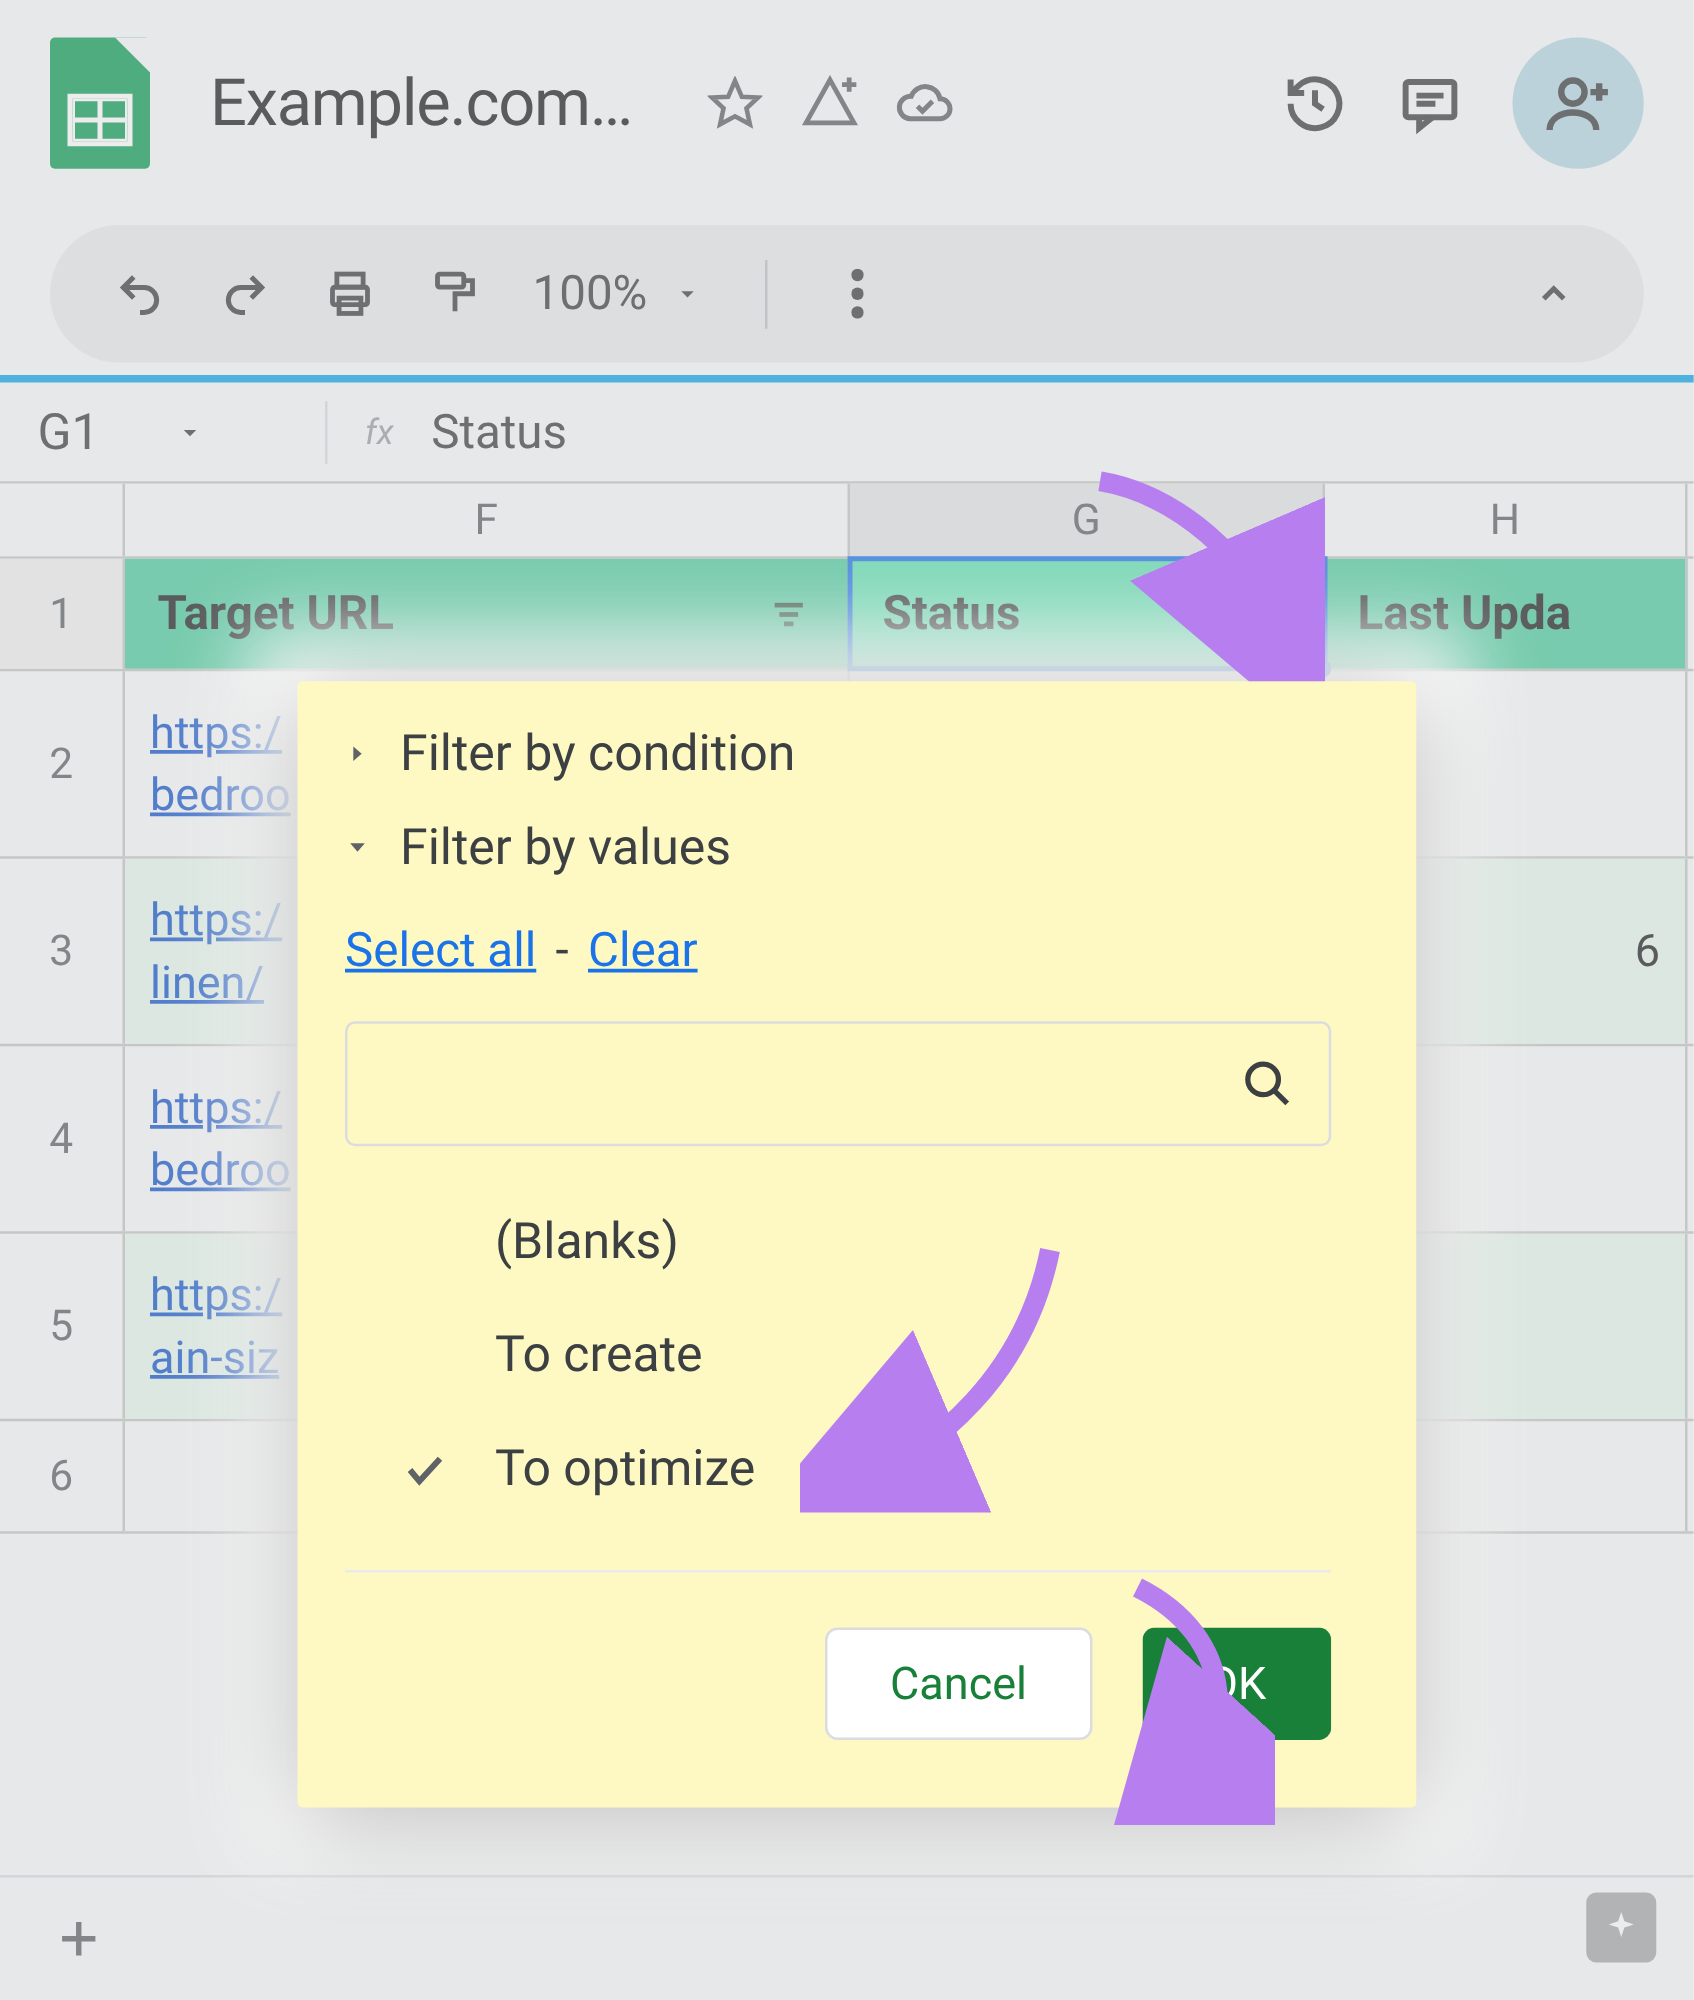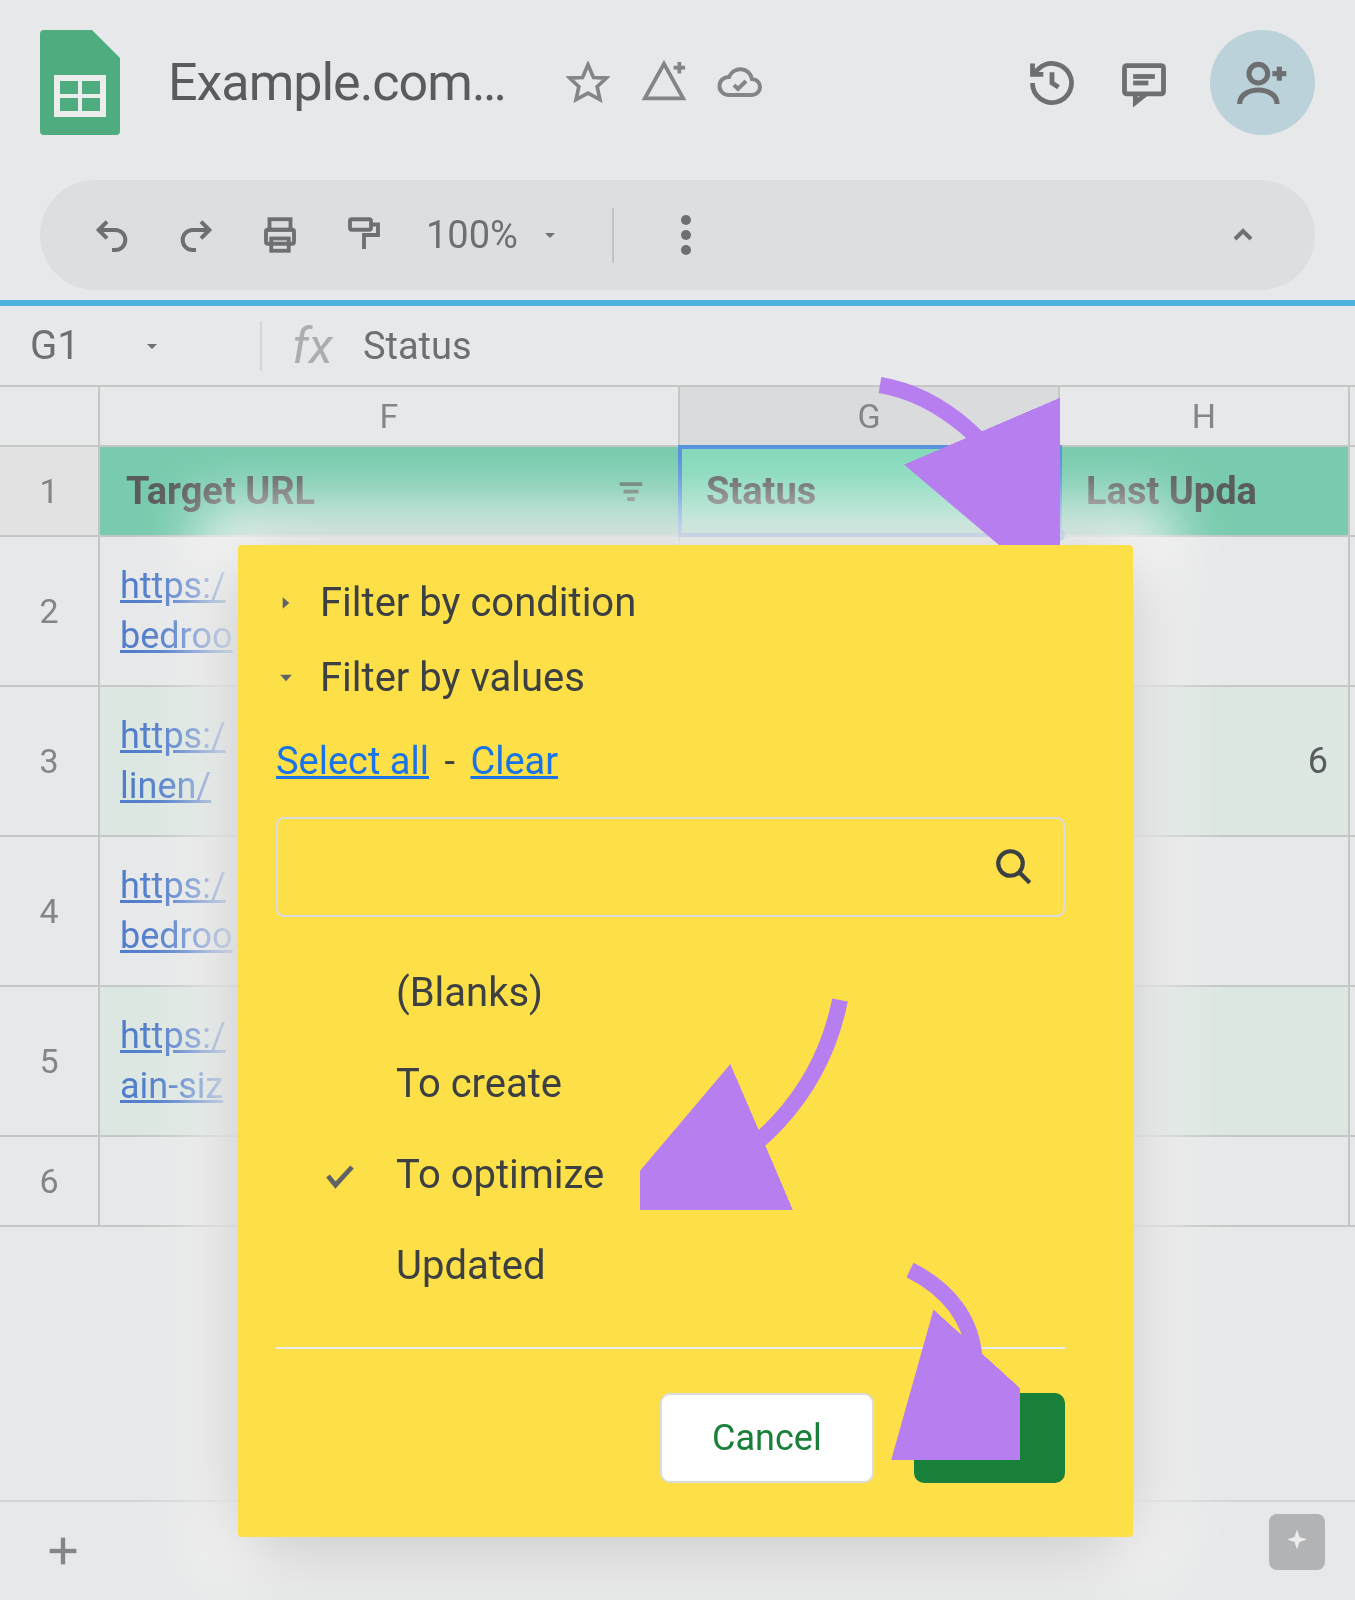--- a/index.html
+++ b/index.html
@@ -65,21 +65,21 @@
   .toolbar .collapse { margin-left:auto; }
 
   
   .fx-bar {
     display:flex; align-items:center; height:85px;
     border-top:6px solid #0ea5e9;
     padding:0 30px; gap:30px; font-size:38px; color:#3c4043;
   }
   .cell-ref { width:200px; display:flex; align-items:center; gap:60px; font-size:40px;}
   .fx-divider { width:2px; height:50px; background:#dadce0;}
-  .fx-label { font-style:italic; color:#9aa0a6; font-size:50px;}
+  .fx-label { font-style:italic; color:#9aa0a6; font-size:28px;}
 
   
   .grid-wrap { border-top:2px solid #c4c7c5; position:relative; }
   .col-headers { display:flex; height:60px; background:#f8f9fa; border-bottom:2px solid #c4c7c5;}
   .corner { width:100px; border-right:2px solid #c4c7c5; background:#f8f9fa;}
   .col-h { flex:0 0 auto; text-align:center; font-size:34px; color:#5f6368;
            display:flex; align-items:center; justify-content:center;
            border-right:2px solid #c4c7c5;}
   .col-F { width:580px; } .col-G { width:380px; } .col-H { width:290px; }
 
@@ -113,21 +113,21 @@
   .sheetbar{position:absolute; bottom:0; left:0; right:0; height:100px;
             border-top:2px solid #dadce0; background:#f8f9fa;
             display:flex; align-items:center; padding:0 40px; gap:20px;}
   .sheetbar .ico{width:46px;height:46px;display:flex;align-items:center;justify-content:center;color:#5f6368;}
   .explore-badge{position:absolute; right:30px; bottom:30px; width:56px;height:56px;
                  background:#a7a8ab; border-radius:8px; display:flex; align-items:center;justify-content:center;}
 
   
   .popup {
     position:absolute; top:545px; left:238px; width:895px;
-    background:#fde047; border-radius:4px;
+    background:#fef9c3; border-radius:4px;
     box-shadow:0 10px 80px rgba(0,0,0,0.25), 0 0 60px 40px rgba(255,255,255,0.9);
     z-index:10; padding:20px 60px 54px 30px;
   }
   .popup .section{display:flex; align-items:center; gap:24px; font-size:40px; color:#3c4043;
                   padding:14px 8px;}
   .popup .links{font-size:38px; padding:24px 8px 34px 8px;}
   .popup .links a{color:#1a73e8; text-decoration:underline;}
   .popup .links .sep{color:#3c4043; margin:0 6px;}
   .search-box{border:2px solid #dadce0; border-radius:8px; height:100px;
               display:flex; align-items:center; padding:0 28px; margin:0 8px 30px 8px;
@@ -379,24 +379,20 @@
         <span>To create</span>
       </div>
       <div class="val-item">
         <span class="check">
           <svg width="36" height="36" viewBox="0 0 24 24" fill="none" stroke="#5f6368" stroke-width="3.2">
             <polyline points="4 12 9 18 20 6"></polyline>
           </svg>
         </span>
         <span>To optimize</span>
       </div>
-      <div class="val-item">
-        <span class="check"></span>
-        <span>Updated</span>
-      </div>
     </div>
   <hr>
   <div class="actions">
     <div class="btn cancel">Cancel</div>
     <div class="btn ok">OK</div>
   </div>
 </div>
 
 <div class="sheetbar">
   <span class="ico">

